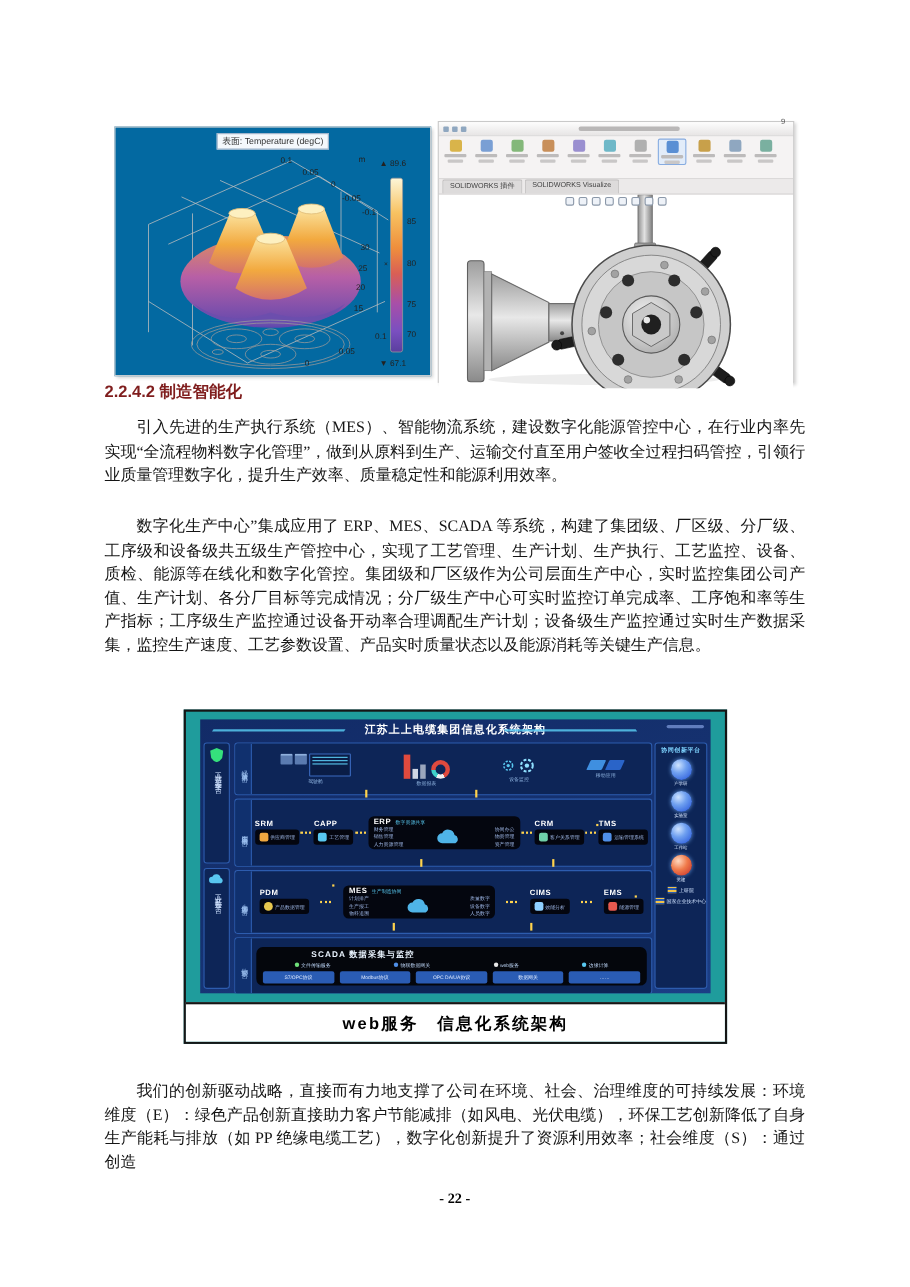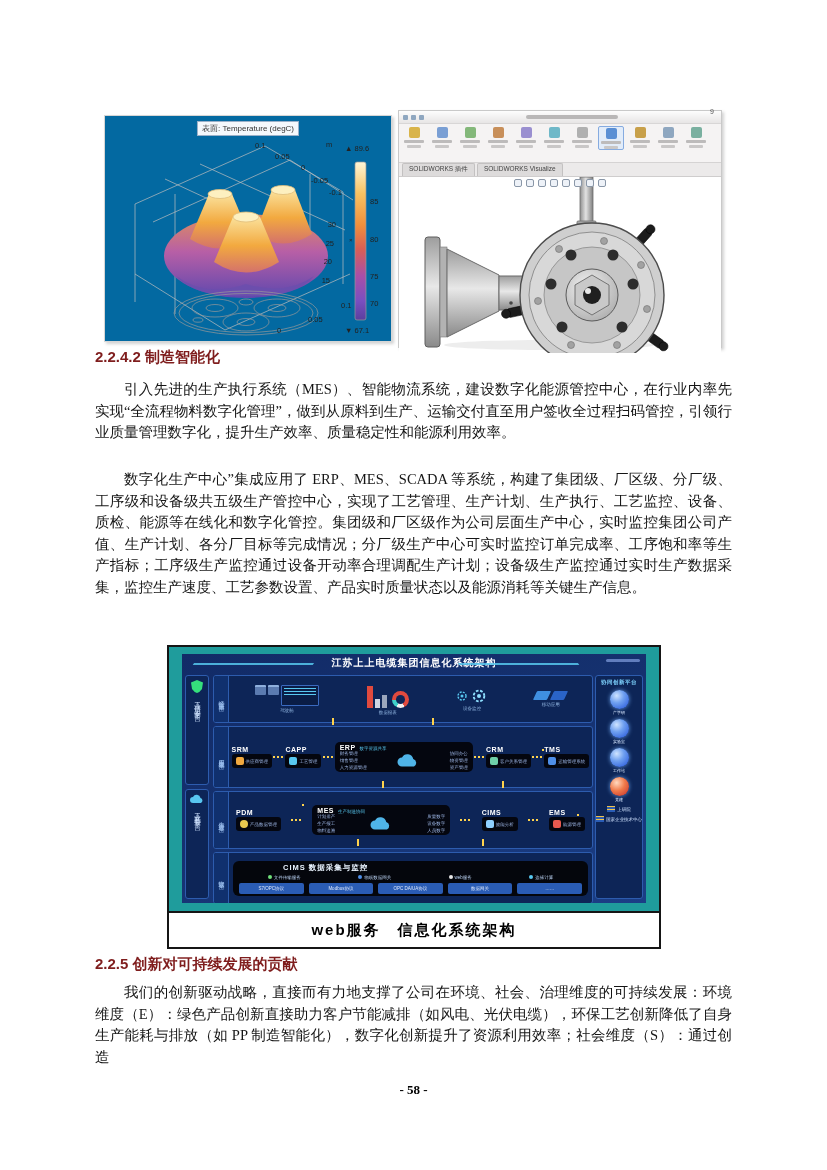--- a/index.html
+++ b/index.html
@@ -570,21 +570,21 @@
                   <span class="app-sub">能源管理</span>
                   </div>
               </div>
             </div>
           </div>
 
           <div class="arow" style="height:50px">
             <div class="rowlabel vtext">物联平台</div>
             <div class="rowbody" style="padding:0">
               <div class="scada">
-                <div class="scada-title">CIMS 数据采集与监控</div>
+                <div class="scada-title">SCADA 数据采集与监控</div>
                 <div class="scada-svcs">
                   <span class="svc">
                       <i class="dot" style="background:#6fe07a"></i>
                       <span>文件传输服务</span>
                     </span>
                   <span class="svc">
                       <i class="dot" style="background:#4f8fe8"></i>
                       <span>物联数据网关</span>
                     </span>
                   <span class="svc">
@@ -644,17 +644,16 @@
         <div class="vdash" style="left:175px;top:185px"></div>
         <div class="vdash" style="left:300px;top:185px"></div>
         <div class="ydot" style="left:120px;top:150px"></div>
         <div class="ydot" style="left:360px;top:95px"></div>
         <div class="ydot" style="left:395px;top:160px"></div>
       </div>
     </div>
     <div class="arch-caption">web服务　信息化系统架构</div>
   </div>
 
-  <div class="h-sec" style="top:954px">2.2.5 创新对可持续发展的贡献</div>
-  <div class="para" style="top:982px">我们的创新驱动战略，直接而有力地支撑了公司在环境、社会、治理维度的可持续发展：环境维度（E）：绿色产品创新直接助力客户节能减排（如风电、光伏电缆），环保工艺创新降低了自身生产能耗与排放（如 PP 制造智能化），数字化创新提升了资源利用效率；社会维度（S）：通过创造</div>
-  <div class="pagenum">- 58 -</div>
+  <div class="para" style="top:982px">我们的创新驱动战略，直接而有力地支撑了公司在环境、社会、治理维度的可持续发展：环境维度（E）：绿色产品创新直接助力客户节能减排（如风电、光伏电缆），环保工艺创新降低了自身生产能耗与排放（如 PP 绝缘电缆工艺），数字化创新提升了资源利用效率；社会维度（S）：通过创造</div>
+  <div class="pagenum">- 22 -</div>
 
 </div>
 
 </body></html>

